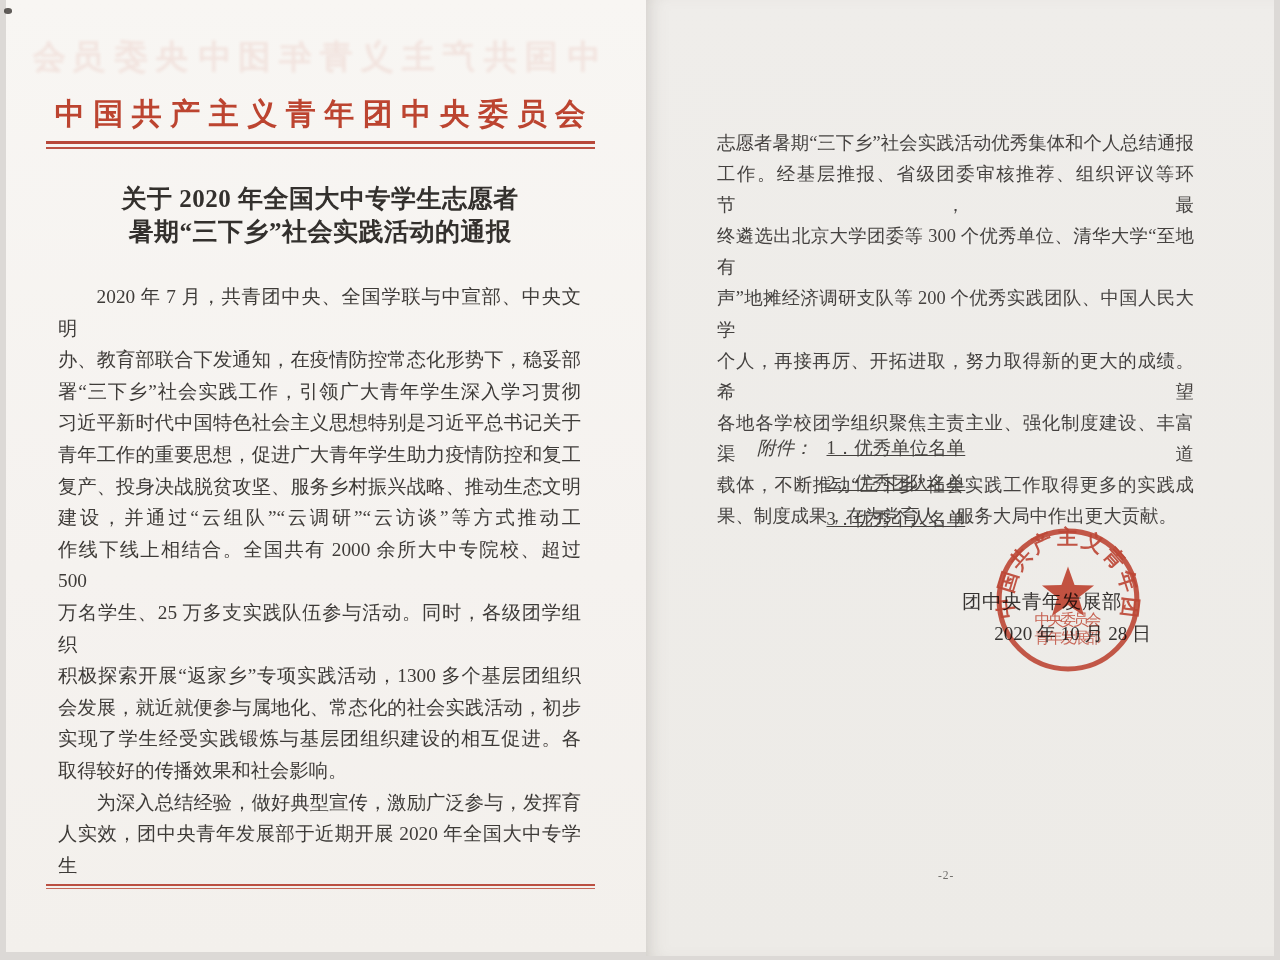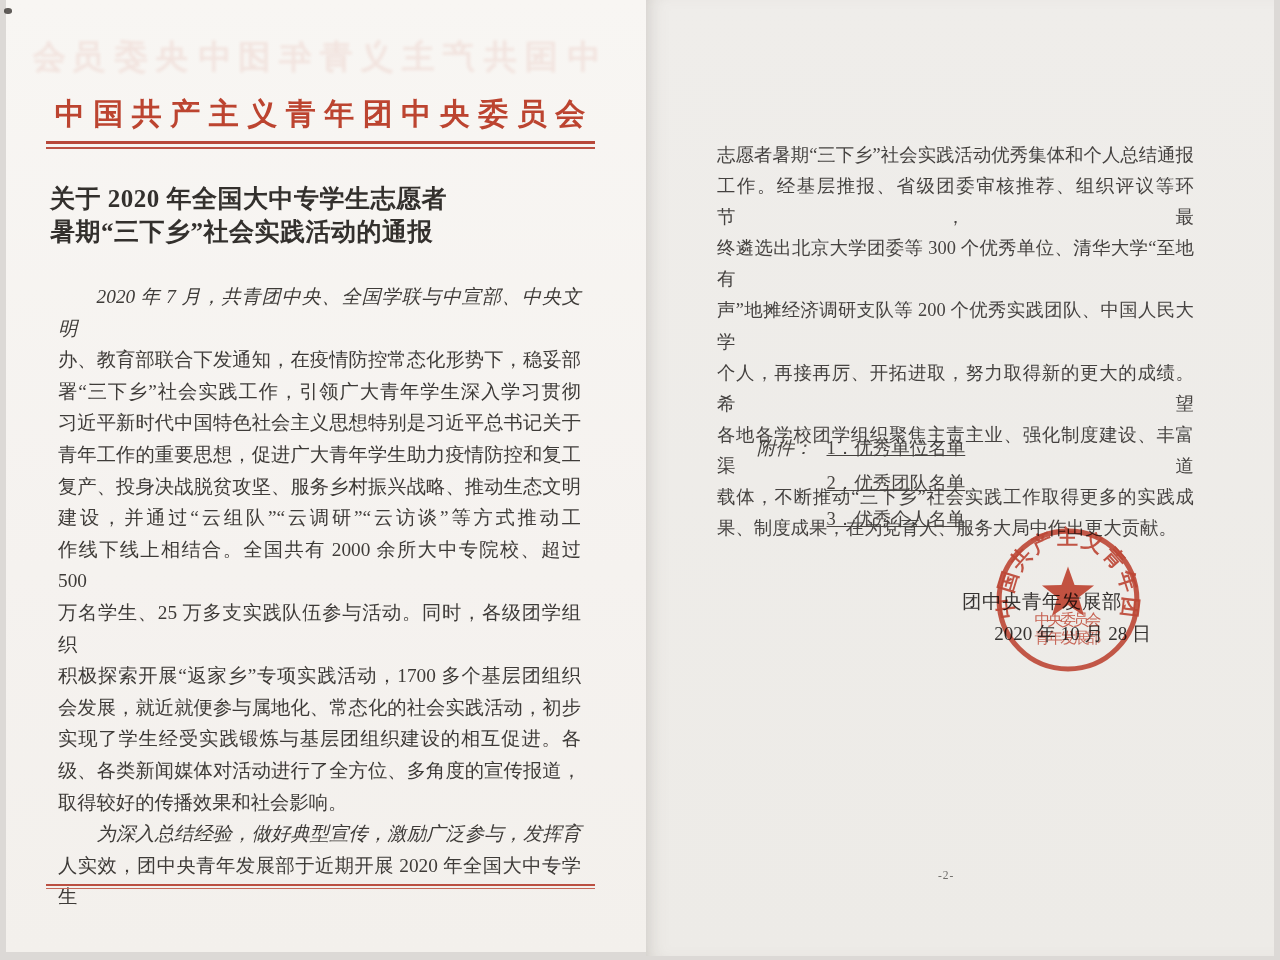--- a/index.html
+++ b/index.html
@@ -35,28 +35,28 @@
     text-align:center;font-family:"Liberation Sans","DejaVu Sans",sans-serif;
     font-weight:700;font-size:30px;letter-spacing:8.5px;
     color:#bc4430;white-space:nowrap;text-indent:8.5px;
   }
   .redline{position:absolute;left:40px;width:549px;height:3px;
     border-top:3.5px solid #b8483a;border-bottom:2px solid #bb5244;}
   .redline.top{top:141px;}
   .redline.bottom{top:884px;height:2px;border-top:2.5px solid #bb5042;border-bottom:1.5px solid #c5685a;}
   .title{
     position:absolute;left:44px;top:182px;width:540px;
-    text-align:left;font-weight:700;font-size:25px;line-height:33px;
+    text-align:center;font-weight:700;font-size:25px;line-height:33px;
     color:#33302d;letter-spacing:.5px;
   }
   .body-block{position:absolute;color:#3e3b38;}
   .body-left{left:52px;top:281px;width:523px;font-size:19.3px;line-height:31.6px;}
-  .body-right{left:71px;top:140px;width:477px;font-size:18.4px;line-height:31.1px;color:#454240;}
+  .body-right{left:71px;top:128px;width:477px;font-size:18.4px;line-height:31.1px;color:#454240;}
   .line{text-align:justify;text-align-last:justify;text-justify:inter-character;}
-  .line.indent{text-indent:2em;font-style:italic;}
+  .line.indent{text-indent:2em;}
   .line.short{text-align-last:left;}
   .attach{
     position:absolute;left:111px;top:431px;display:flex;align-items:flex-start;
     font-size:18.5px;line-height:35.4px;color:#45423f;
   }
   .attach-label{white-space:nowrap;margin-right:14px;font-style:italic;}
   .attach-items{display:block;text-decoration:underline;}
   .sig-issuer{
     position:absolute;left:316px;top:588px;width:214px;
     font-size:19.5px;letter-spacing:.5px;color:#353230;z-index:2;
@@ -89,24 +89,23 @@
         <div>
           <div class="line indent">2020 年 7 月，共青团中央、全国学联与中宣部、中央文明</div>
           <div class="line">办、教育部联合下发通知，在疫情防控常态化形势下，稳妥部</div>
           <div class="line">署“三下乡”社会实践工作，引领广大青年学生深入学习贯彻</div>
           <div class="line">习近平新时代中国特色社会主义思想特别是习近平总书记关于</div>
           <div class="line">青年工作的重要思想，促进广大青年学生助力疫情防控和复工</div>
           <div class="line">复产、投身决战脱贫攻坚、服务乡村振兴战略、推动生态文明</div>
           <div class="line">建设，并通过“云组队”“云调研”“云访谈”等方式推动工</div>
           <div class="line">作线下线上相结合。全国共有 2000 余所大中专院校、超过 500</div>
           <div class="line">万名学生、25 万多支实践队伍参与活动。同时，各级团学组织</div>
-          <div class="line">积极探索开展“返家乡”专项实践活动，1700 多个基层团组织</div>
+          <div class="line">积极探索开展“返家乡”专项实践活动，1300 多个基层团组织</div>
           <div class="line">会发展，就近就便参与属地化、常态化的社会实践活动，初步</div>
           <div class="line">实现了学生经受实践锻炼与基层团组织建设的相互促进。各</div>
-          <div class="line">级、各类新闻媒体对活动进行了全方位、多角度的宣传报道，</div>
           <div class="line short">取得较好的传播效果和社会影响。</div>
         </div>
         <div>
           <div class="line indent">为深入总结经验，做好典型宣传，激励广泛参与，发挥育</div>
           <div class="line">人实效，团中央青年发展部于近期开展 2020 年全国大中专学生</div>
         </div>
       </div>
 
     <div class="redline bottom"></div>
   </div>

